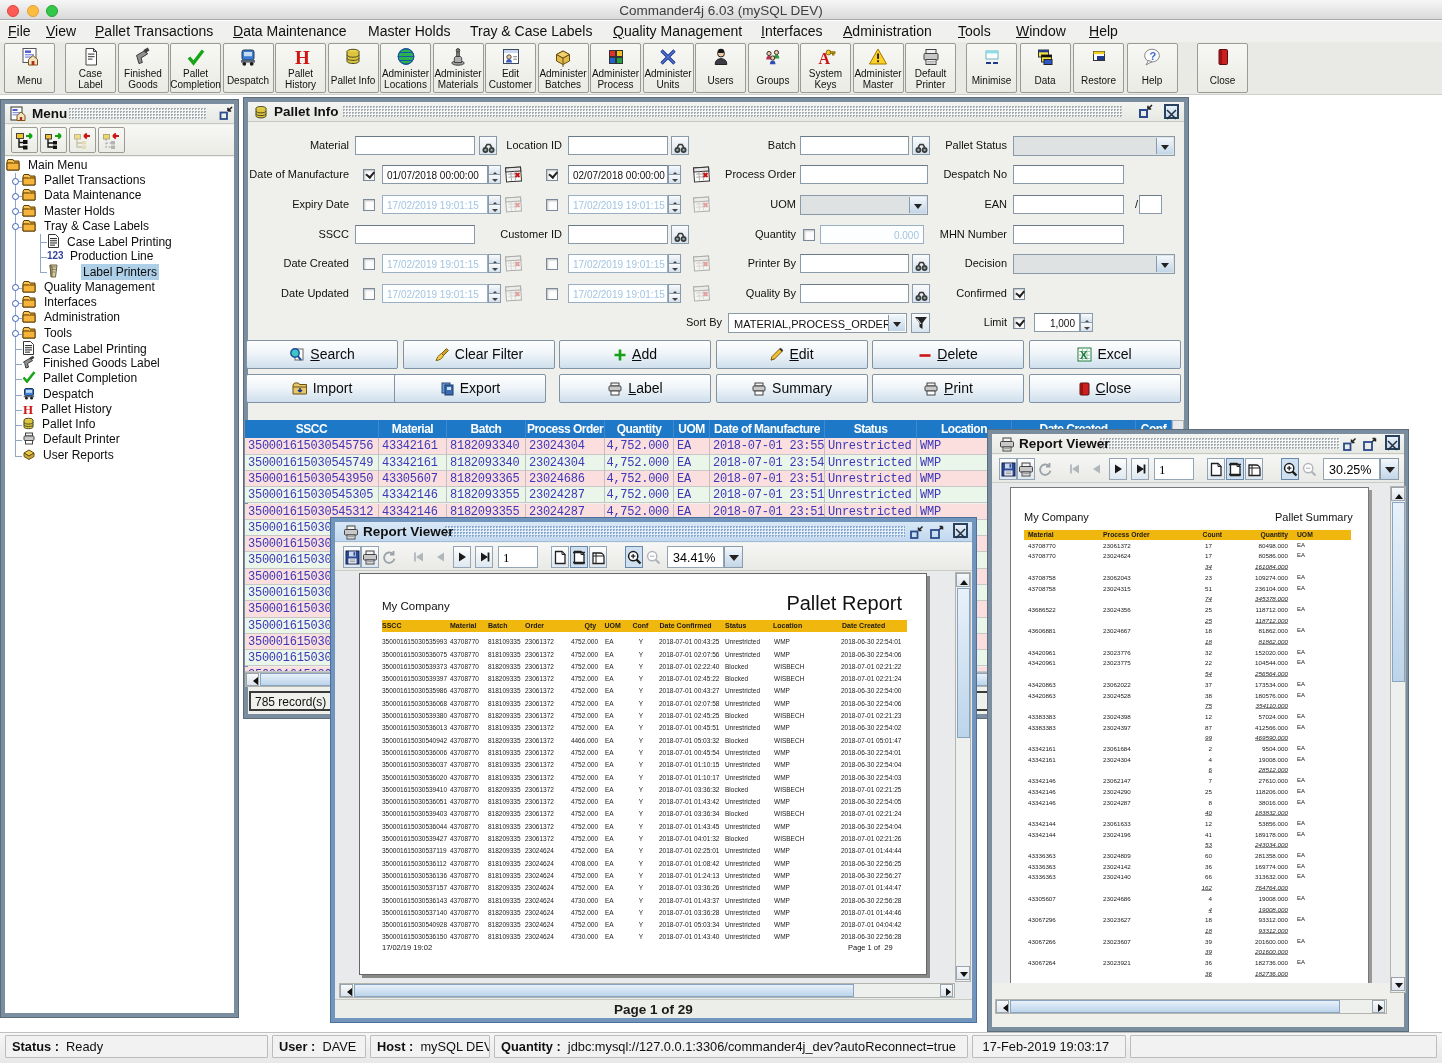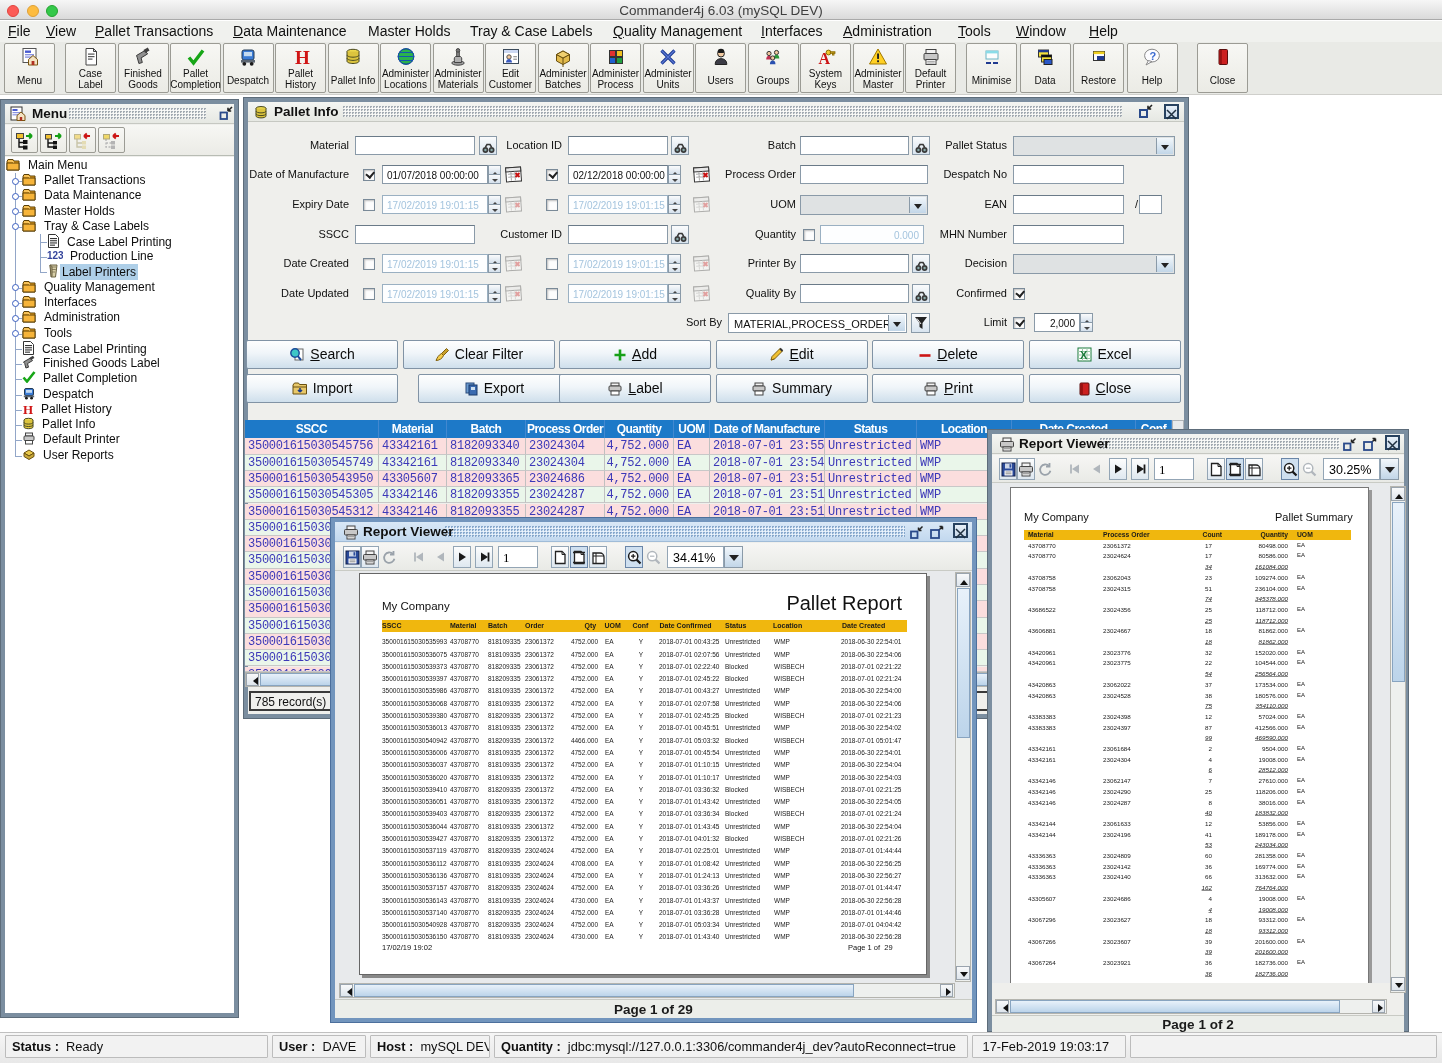--- a/index.html
+++ b/index.html
@@ -393,21 +393,21 @@
         </svg><span style="margin-left:5px;padding:1px 2px">Case Label Printing</span></div>
 <div class="tstub" style="left:35px;top:100px;width:7px"></div>
 <div class="trow" style="left:42px;top:92px;height:16px"><svg width="16" height="12" style="vertical-align:-1px">
           <text x="0" y="10" font-size="10" font-weight="bold" fill="#35459c" font-family="Liberation Sans">123</text>
         </svg><span style="margin-left:5px;padding:1px 2px">Production Line</span></div>
 <div class="tstub" style="left:35px;top:115px;width:7px"></div>
 <div class="trow" style="left:42px;top:107px;height:16px"><svg width="13" height="14" style="vertical-align:-2px">
           <path d="M3 1 h7 l-1.5 12 h-4z" fill="#d8cfa8" stroke="#6a6040"></path>
           <path d="M5 3 h4 M4.8 5.5 h4 M4.6 8 h3.5" stroke="#8a8060"></path>
           <path d="M3 1 l2 1.5 v10 l-1 .5z" fill="#b8ae88" stroke="#6a6040"></path>
-        </svg><span style="margin-left:0;background:#aecfe8;padding:1px 2px">Label Printers</span></div>
+        </svg><span style="margin-left:21px;background:#aecfe8;padding:1px 2px">Label Printers</span></div>
 <div class="thandle" style="left:6.5px;top:127.0px"></div>
 <div class="tstub" style="left:14px;top:130.5px;width:3px"></div>
 <div class="trow" style="left:17px;top:122.5px;height:16px"><svg width="15" height="13" style="vertical-align:-2px">
           <path d="M1 3.5 l1 -2 h5 l1 1.5 h5 l0 9 h-12 z" fill="#eda21f" stroke="#5a4008"></path>
           <path d="M1 5 h12 v7 h-12z" fill="#f6b43a" stroke="#5a4008"></path>
           <path d="M2 3 h4.5 l1 1.5" stroke="#ffe090" fill="none"></path>
         </svg><span style="margin-left:5px;padding:1px 2px">Quality Management</span></div>
 <div class="thandle" style="left:6.5px;top:142.5px"></div>
 <div class="tstub" style="left:14px;top:146px;width:3px"></div>
 <div class="trow" style="left:17px;top:138px;height:16px"><svg width="15" height="13" style="vertical-align:-2px">
@@ -542,21 +542,21 @@
       <div class="d"></div>
     </div>
 <div class="a" style="left:257px;top:63px;"><svg width="19" height="19">
         <rect x="1" y="2.5" width="15" height="14" fill="#fff" stroke="#333" transform="rotate(-4 8 9)"></rect>
         <rect x="1" y="2.5" width="15" height="4" fill="#e8e8e8" stroke="#333" transform="rotate(-4 8 9)"></rect>
         <path d="M3 9 h11 M3 12 h11 M6 6.5 v9 M10 6.5 v9" stroke="#aaa" transform="rotate(-4 8 9)"></path>
         <path d="M10.5 8 l4 4 m0 -4 l-4 4" stroke="#cc1111" stroke-width="1.8"></path>
       </svg></div>
 <div class="chk c" style="left:298px;top:67px"></div>
 <div class="inp" style="left:320px;top:63px;width:100px">
-      <div class="t" style="">02/12/2018 00:00:00</div>
+      <div class="t" style="">02/07/2018 00:00:00</div>
     </div>
 <div class="spin" style="left:420px;top:63px">
       <div class="u"></div>
       <div class="d"></div>
     </div>
 <div class="a" style="left:445px;top:63px;"><svg width="19" height="19">
         <rect x="1" y="2.5" width="15" height="14" fill="#fff" stroke="#333" transform="rotate(-4 8 9)"></rect>
         <rect x="1" y="2.5" width="15" height="4" fill="#e8e8e8" stroke="#333" transform="rotate(-4 8 9)"></rect>
         <path d="M3 9 h11 M3 12 h11 M6 6.5 v9 M10 6.5 v9" stroke="#aaa" transform="rotate(-4 8 9)"></path>
         <path d="M10.5 8 l4 4 m0 -4 l-4 4" stroke="#cc1111" stroke-width="1.8"></path>
@@ -727,21 +727,21 @@
       <div class="t">MATERIAL,PROCESS_ORDER</div>
       <div class="carr"></div>
     </div>
 <div class="sbtn" style="left:663px;top:211px;width:19px;height:20px;text-align:center;padding-top:2px"><svg width="14" height="14">
         <path d="M1 1 h12 l-4.5 6 v6 l-3 -2 v-4z" fill="#222"></path>
         <path d="M3 2.5 l4 5.5" stroke="#eee"></path>
       </svg></div>
 <div class="flabel" style="left:539px;top:214px;width:220px">Limit</div>
 <div class="chk c" style="left:765px;top:215px"></div>
 <div class="inp" style="left:786px;top:211px;width:46px">
-      <div class="t" style="right:4px;left:auto;">2,000</div>
+      <div class="t" style="right:4px;left:auto;">1,000</div>
     </div>
 <div class="spin" style="left:832px;top:211px">
       <div class="u"></div>
       <div class="d"></div>
     </div>
 <div class="gbtn" style="left:-2px;top:238px;width:152px"><svg width="16" height="15">
         <rect x="6" y="2" width="8" height="11" fill="#fff" stroke="#666"></rect>
         <circle cx="6" cy="6" r="4.2" fill="#3ec6c6" stroke="#1a4a9a" stroke-width="1.4"></circle>
         <path d="M8.8 9.2 L12 13" stroke="#1a4a9a" stroke-width="2"></path>
       </svg><u>S</u>earch</div>
@@ -763,21 +763,21 @@
 <div class="gbtn" style="left:780.5px;top:238px;width:152px"><svg width="15" height="15">
         <rect x="1" y="1" width="13" height="13" fill="#fff" stroke="#1a7a3a"></rect>
         <path d="M1 4.5 h13 M1 8 h13 M1 11.5 h13 M5.5 1 v13 M10 1 v13" stroke="#9ac8a8"></path>
         <text x="3" y="12" font-size="11" font-weight="bold" fill="#1a7a3a">X</text>
       </svg>Excel</div>
 <div class="gbtn" style="left:-2px;top:272px;width:152px"><svg width="16" height="14">
         <path d="M1 3 l1.5 -2 h4 l1 1.5 h7 v9.5 h-13.5z" fill="#e8c86a" stroke="#6a5010"></path>
         <path d="M1 5 h13.5" stroke="#6a5010"></path>
         <path d="M8 6 v4 m0 0 l-2 -2 m2 2 l2 -2" stroke="#1a3a8a" stroke-width="1.6" fill="none"></path>
       </svg>Import</div>
-<div class="gbtn" style="left:170px;top:272px;width:152px"><svg width="15" height="15">
+<div class="gbtn" style="left:146px;top:272px;width:152px"><svg width="15" height="15">
         <rect x="2" y="2" width="8" height="10" fill="#6a9ad0" stroke="#2a4a7a"></rect>
         <rect x="5" y="4" width="8" height="10" fill="#3a6ab0" stroke="#1a3a6a"></rect>
         <rect x="7" y="6" width="4" height="3" fill="#cfe0f0"></rect>
       </svg>Export</div>
 <div class="gbtn" style="left:311px;top:272px;width:152px"><svg width="16" height="14">
         <rect x="4" y="1" width="8" height="3" fill="#f2f2f2" stroke="#444"></rect>
         <rect x="2" y="4" width="12" height="5" rx="1" fill="#c8c8c8" stroke="#444"></rect>
         <rect x="4" y="9" width="8" height="4" fill="#fff" stroke="#444"></rect>
       </svg><u>L</u>abel</div>
 <div class="gbtn" style="left:467.5px;top:272px;width:152px"><svg width="16" height="14">
@@ -1657,20 +1657,19 @@
 </div>
 </div>
 <div class="sbar" style="left:398px;top:52px;width:16px;height:507px"></div>
 <div class="sarrow u" style="left:399px;top:53px;width:14px;height:14px"></div>
 <div class="sarrow d" style="left:399px;top:543px;width:14px;height:14px"></div>
 <div class="sthumb" style="left:399.5px;top:68px;width:13px;height:180px"></div>
 <div class="sbar" style="left:3px;top:565px;width:392px;height:15px"></div>
 <div class="sarrow l" style="left:4px;top:566px;width:13px;height:13px"></div>
 <div class="sarrow r" style="left:380px;top:566px;width:13px;height:13px"></div>
 <div class="sthumb" style="left:18px;top:566px;width:330px;height:13px"></div>
-<div class="a" style="left:0;top:581px;width:412px;height:17px;background:#eceeea;border-top:1px solid #c8cac4;text-align:center;font-size:13.5px;font-weight:bold;color:#1a1a1a;padding-top:1px">Page 1 of 2</div>
 </div>
 <div class="a" id="statusbar"></div>
 <div class="sbox" style="left:5px;top:1035px;width:263px;padding-left:6px"><b>Status :</b>&nbsp; Ready</div>
 <div class="sbox" style="left:272px;top:1035px;width:94px;padding-left:6px"><b>User :</b>&nbsp; DAVE</div>
 <div class="sbox" style="left:370px;top:1035px;width:120px;padding-left:6px"><b>Host :</b>&nbsp; mySQL DEV</div>
 <div class="sbox" style="left:494px;top:1035px;width:474px;padding-left:6px"><b>Quantity :</b>&nbsp; jdbc:mysql://127.0.0.1:3306/commander4j_dev?autoReconnect=true</div>
 <div class="sbox" style="left:972px;top:1035px;width:154px;padding-left:6px">&nbsp;17-Feb-2019 19:03:17</div>
 <div class="sbox" style="left:1130px;top:1035px;width:307px;padding-left:6px"></div>
 </body></html>

